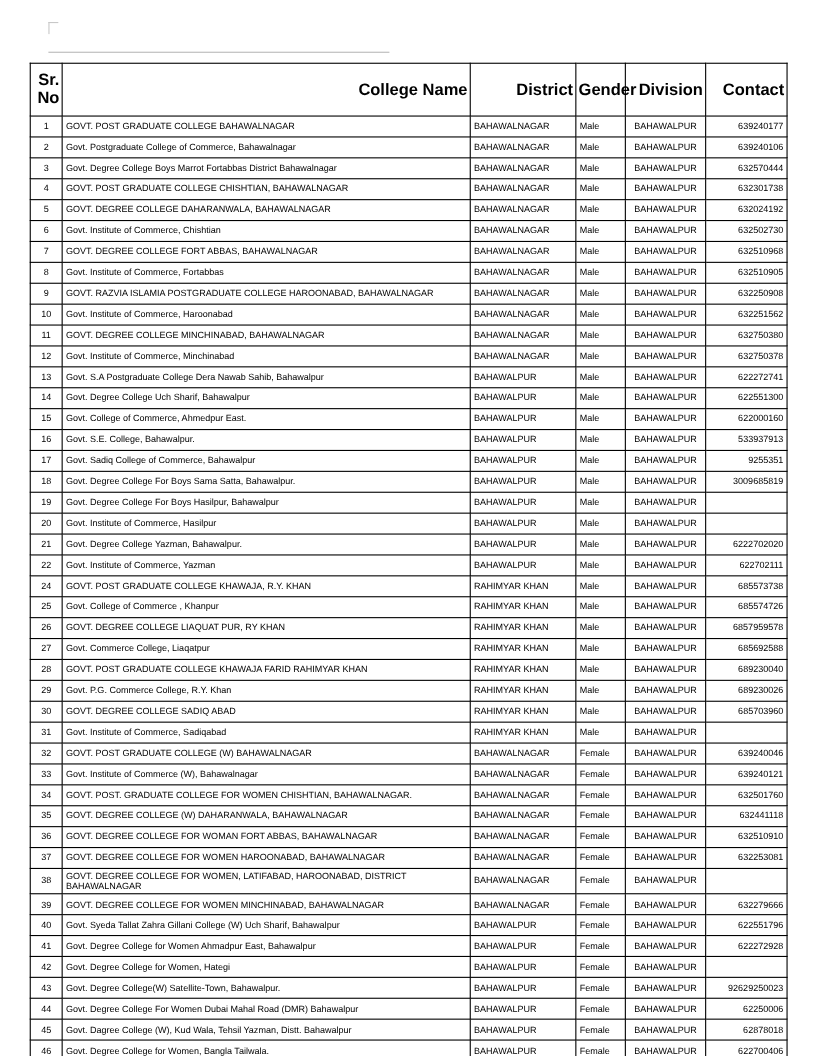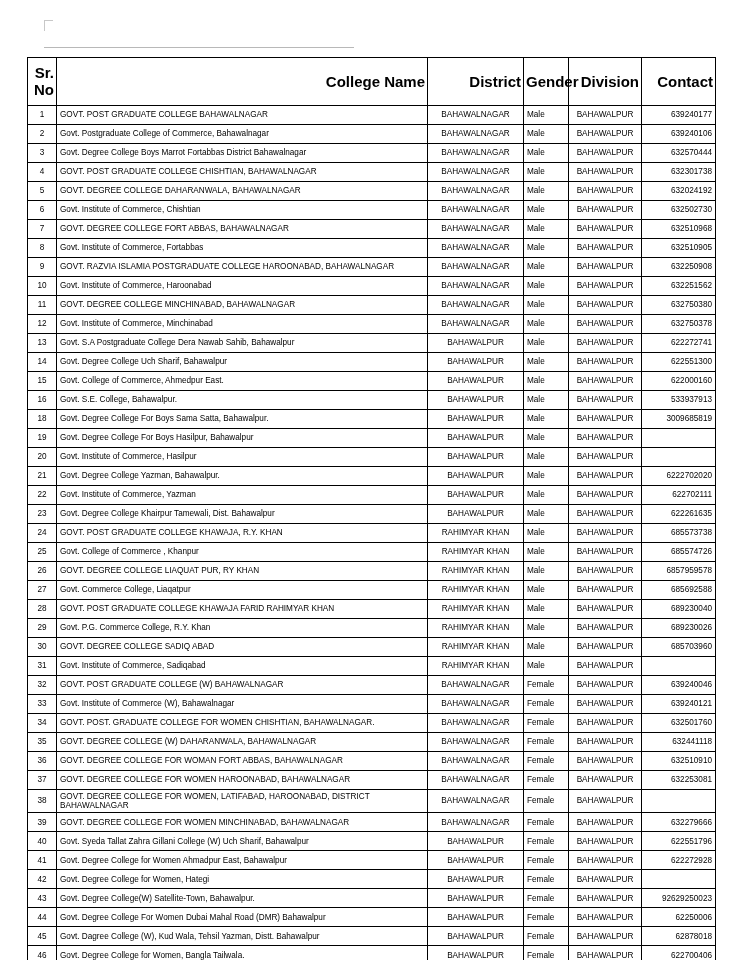--- a/index.html
+++ b/index.html
@@ -66,21 +66,21 @@
   }
   col.c-sr    { width: 29px; }
   col.c-name  { width: 371px; }
   col.c-dist  { width: 96px; }
   col.c-gen   { width: 45px; }
   col.c-div   { width: 73px; }
   col.c-con   { width: 74px; }
 
   td.sr   { text-align: center; }
   td.name { text-align: left; padding-left: 4px; }
-  td.dist { text-align: center; }
+  td.dist { }
   td.gen  { }
   td.div  { text-align: center; }
   td.con  { text-align: right; }
 
   tr.rowcell td { height: 14px; }
 </style>
 </head>
 <body>
 
 <div class="page">
@@ -230,20 +230,28 @@
           </tr>
           <tr class="rowcell">
             <td class="sr">16</td>
             <td class="name">Govt. S.E. College, Bahawalpur.</td>
             <td class="dist">BAHAWALPUR</td>
             <td class="gen">Male</td>
             <td class="div">BAHAWALPUR</td>
             <td class="con">533937913</td>
           </tr>
           <tr class="rowcell">
+            <td class="sr">17</td>
+            <td class="name">Govt. Sadiq College of Commerce, Bahawalpur</td>
+            <td class="dist">BAHAWALPUR</td>
+            <td class="gen">Male</td>
+            <td class="div">BAHAWALPUR</td>
+            <td class="con">9255351</td>
+          </tr>
+          <tr class="rowcell">
             <td class="sr">18</td>
             <td class="name">Govt. Degree College For Boys Sama Satta, Bahawalpur.</td>
             <td class="dist">BAHAWALPUR</td>
             <td class="gen">Male</td>
             <td class="div">BAHAWALPUR</td>
             <td class="con">3009685819</td>
           </tr>
           <tr class="rowcell">
             <td class="sr">19</td>
             <td class="name">Govt. Degree College For Boys Hasilpur, Bahawalpur</td>
@@ -268,28 +276,20 @@
             <td class="div">BAHAWALPUR</td>
             <td class="con">6222702020</td>
           </tr>
           <tr class="rowcell">
             <td class="sr">22</td>
             <td class="name">Govt. Institute of Commerce, Yazman</td>
             <td class="dist">BAHAWALPUR</td>
             <td class="gen">Male</td>
             <td class="div">BAHAWALPUR</td>
             <td class="con">622702111</td>
-          </tr>
-          <tr class="rowcell">
-            <td class="sr">23</td>
-            <td class="name">Govt. Degree College Khairpur Tamewali, Dist. Bahawalpur</td>
-            <td class="dist">BAHAWALPUR</td>
-            <td class="gen">Male</td>
-            <td class="div">BAHAWALPUR</td>
-            <td class="con">622261635</td>
           </tr>
           <tr class="rowcell">
             <td class="sr">24</td>
             <td class="name">GOVT. POST GRADUATE COLLEGE KHAWAJA, R.Y. KHAN</td>
             <td class="dist">RAHIMYAR KHAN</td>
             <td class="gen">Male</td>
             <td class="div">BAHAWALPUR</td>
             <td class="con">685573738</td>
           </tr>
           <tr class="rowcell">

